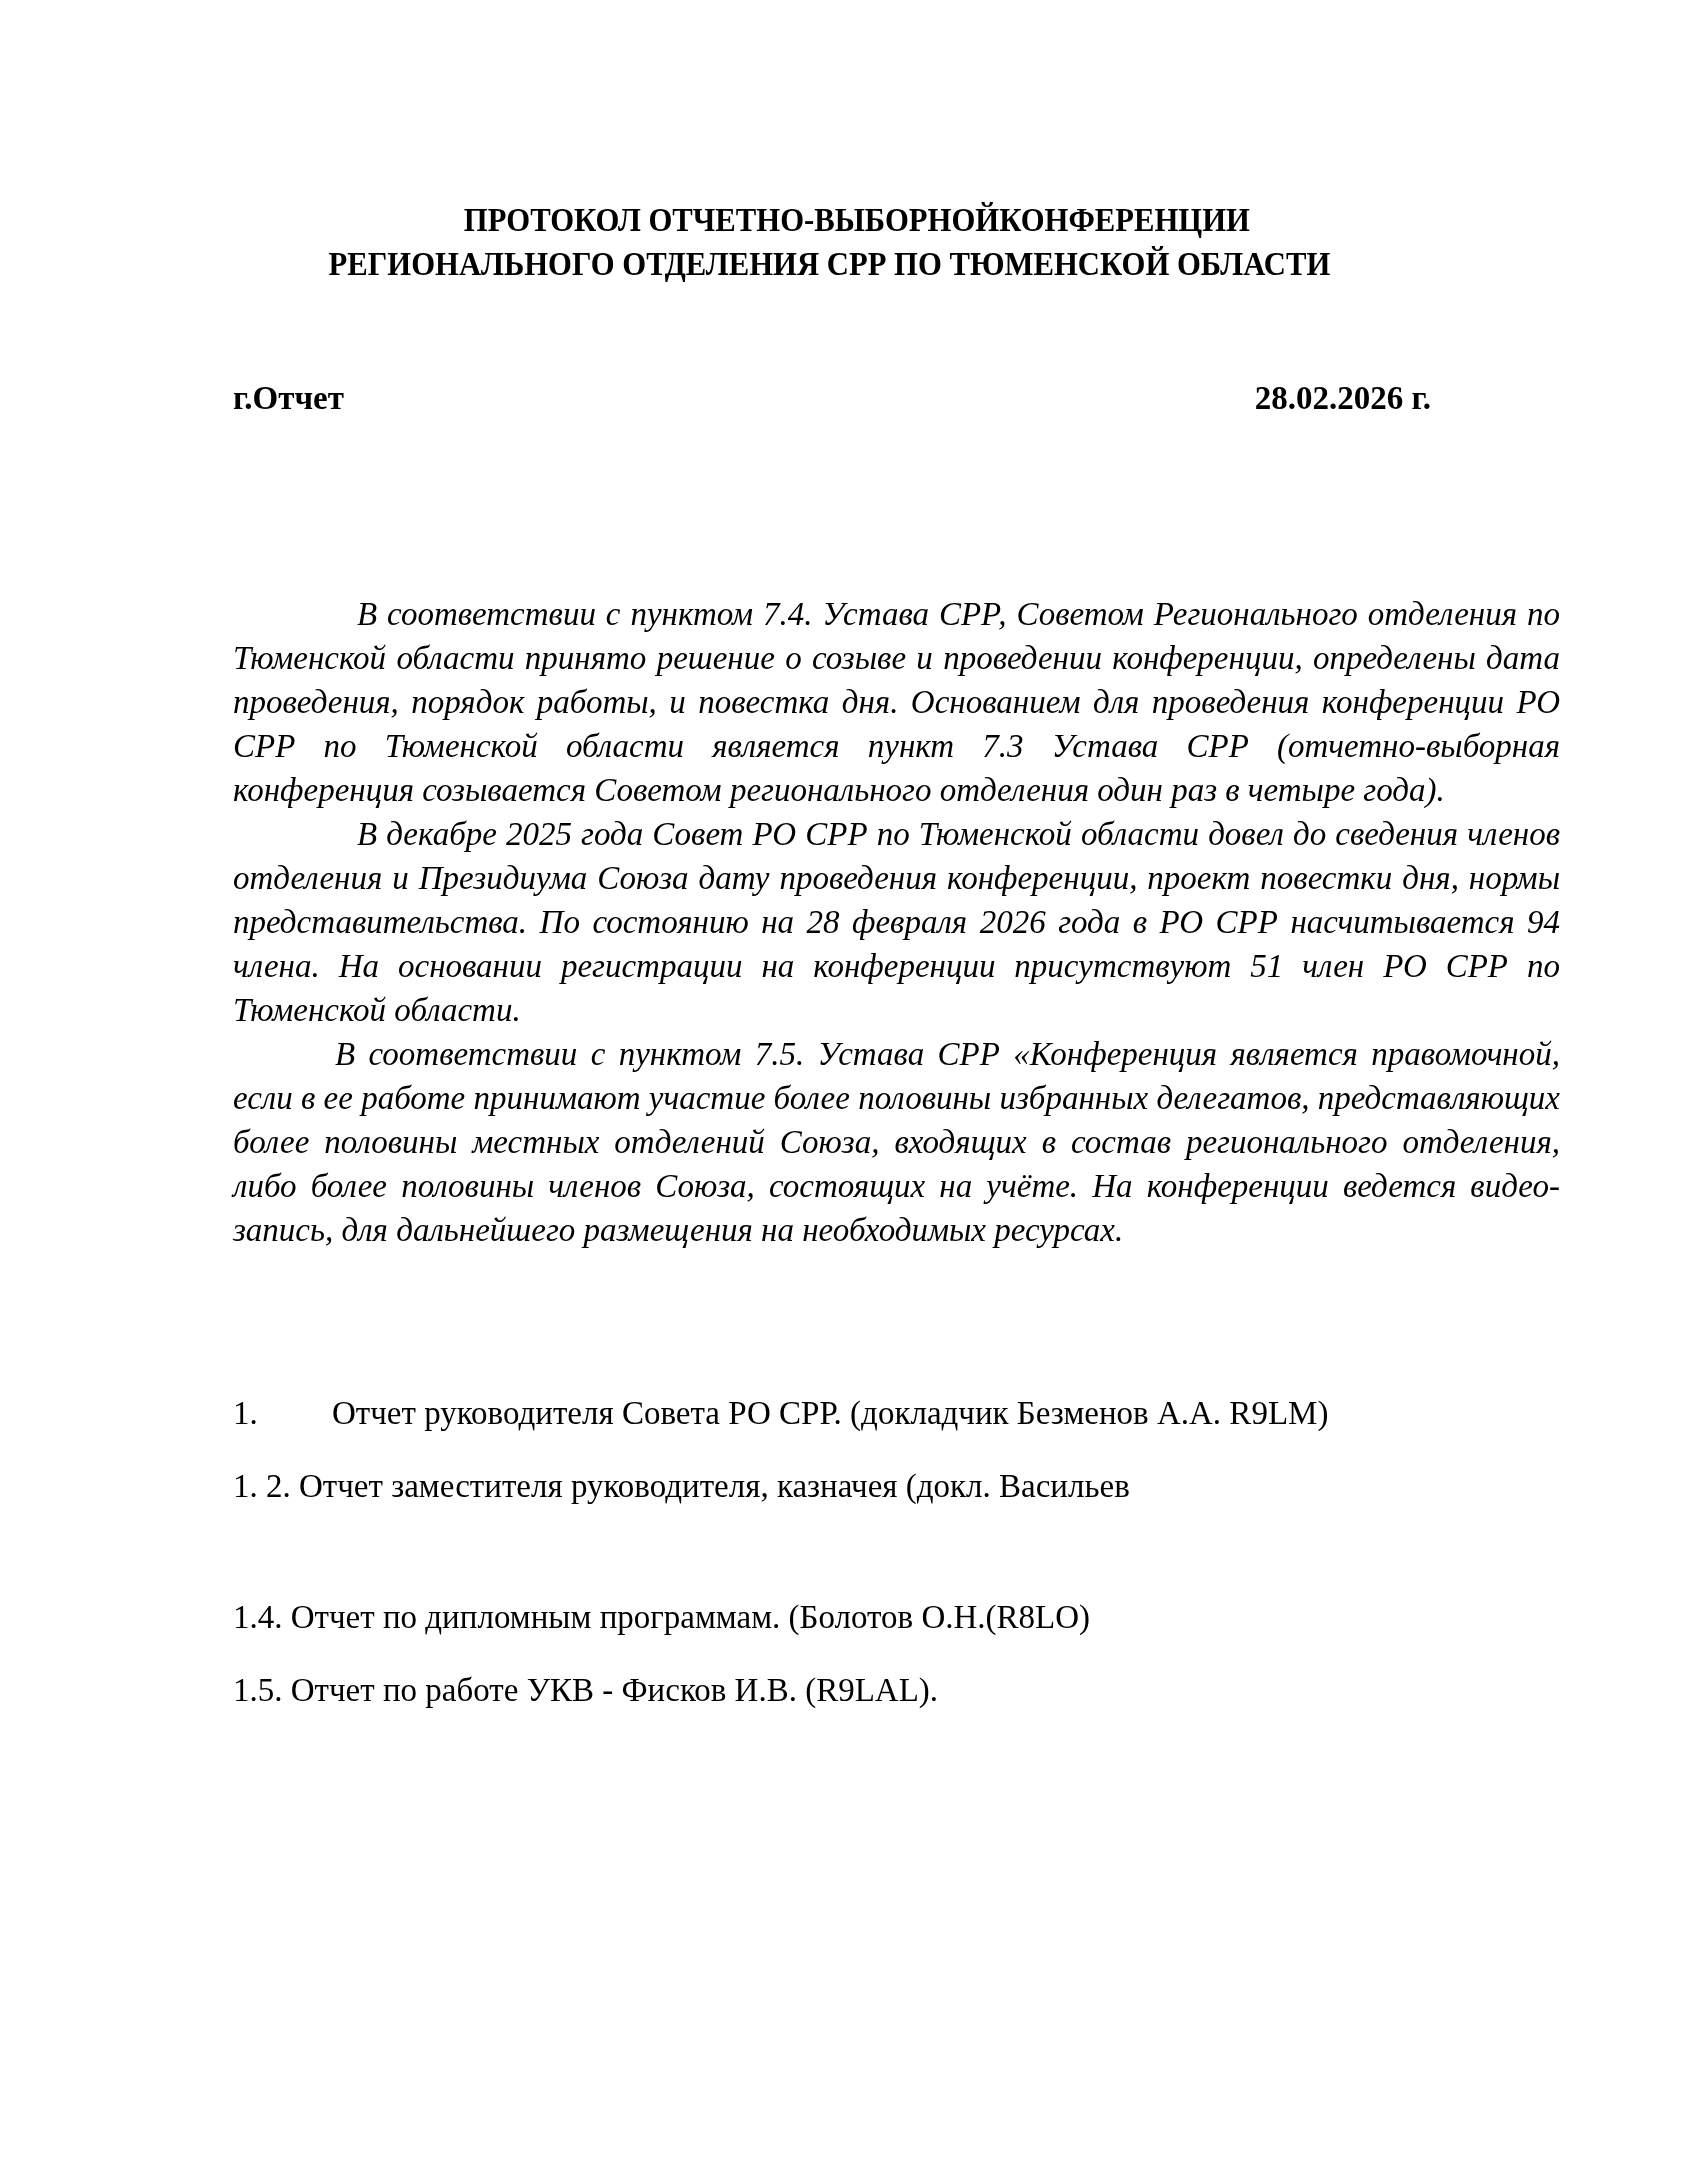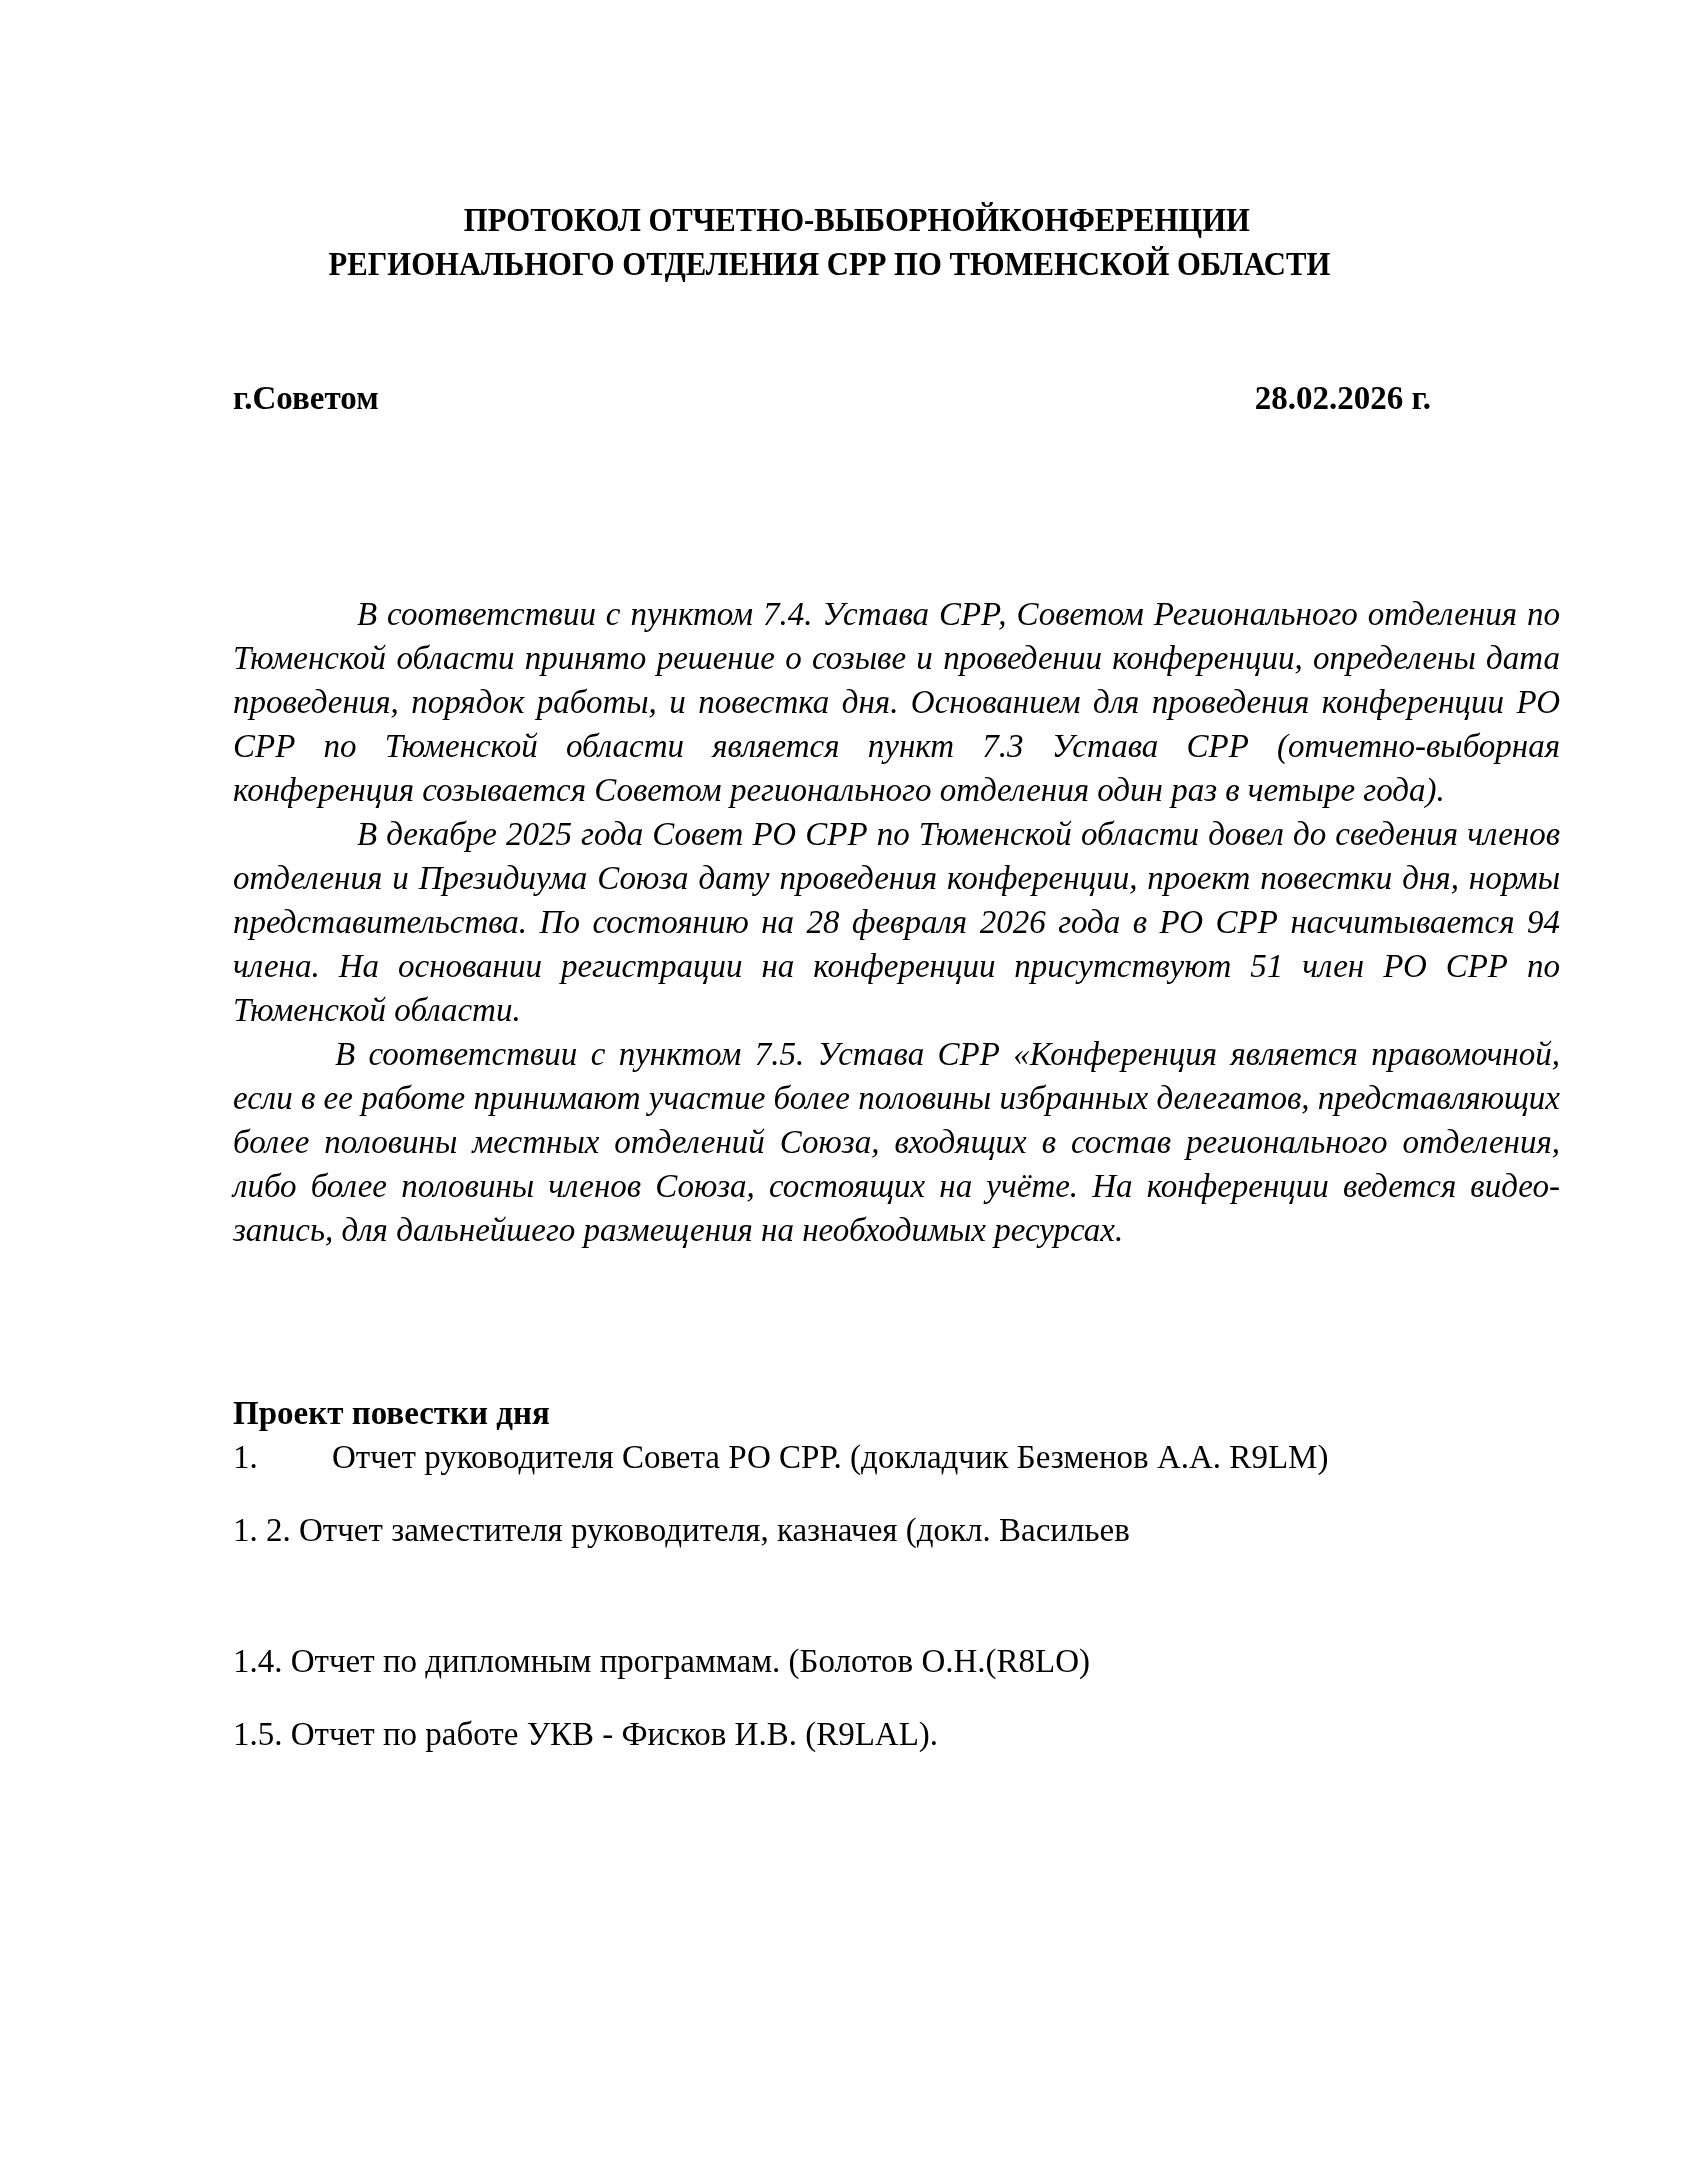--- a/index.html
+++ b/index.html
@@ -93,32 +93,31 @@
 <body>
 
 <div class="page">
 
   <div class="title">
     <span class="line line1">ПРОТОКОЛ  ОТЧЕТНО-ВЫБОРНОЙКОНФЕРЕНЦИИ</span>
     <span class="line line2">РЕГИОНАЛЬНОГО ОТДЕЛЕНИЯ СРР ПО ТЮМЕНСКОЙ ОБЛАСТИ</span>
   </div>
 
   <div class="meta-row">
-    <span class="city">г.Советом</span>
+    <span class="city">г.Отчет</span>
     <span class="date">28.02.2026 г.</span>
   </div>
 
   <div class="body-text">
     <p class="p1">В соответствии с пунктом 7.4. Устава СРР, Советом Регионального отделения по Тюменской области принято решение о созыве и проведении конференции, определены дата проведения, порядок работы, и повестка дня. Основанием для проведения конференции РО СРР по Тюменской области является пункт 7.3 Устава СРР (отчетно-выборная конференция созывается Советом регионального отделения один раз в четыре года).</p>
     <p class="p2">В декабре 2025 года Совет РО СРР по Тюменской области довел до сведения членов отделения и Президиума Союза дату проведения конференции, проект повестки дня, нормы представительства.  По состоянию на 28 февраля 2026 года в РО СРР насчитывается 94 члена. На основании регистрации на конференции присутствуют 51 член РО СРР по Тюменской области.</p>
     <p class="p3">В соответствии с пунктом 7.5. Устава СРР «Конференция является правомочной, если в ее работе принимают участие более половины избранных делегатов, представляющих более половины местных отделений Союза, входящих в состав регионального отделения, либо более половины членов Союза, состоящих на учёте. На конференции ведется видео-запись, для дальнейшего размещения на необходимых ресурсах.</p>
   </div>
 
   <div class="agenda">
-    <p class="agenda-heading">Проект повестки дня</p>
     <p class="agenda-item1">
       <span class="num">1.</span><span>Отчет руководителя Совета РО СРР. (докладчик Безменов А.А. R9LM)</span>
     </p>
     <div class="gap"></div>
     <p class="agenda-sub">1. 2.  Отчет заместителя руководителя, казначея (докл. Васильев</p>
     <div class="gap"></div>
     <div class="gap"></div>
     <div class="gap"></div>
     <p class="agenda-sub">1.4. Отчет по дипломным программам. (Болотов О.Н.(R8LO)</p>
     <div class="gap"></div>

